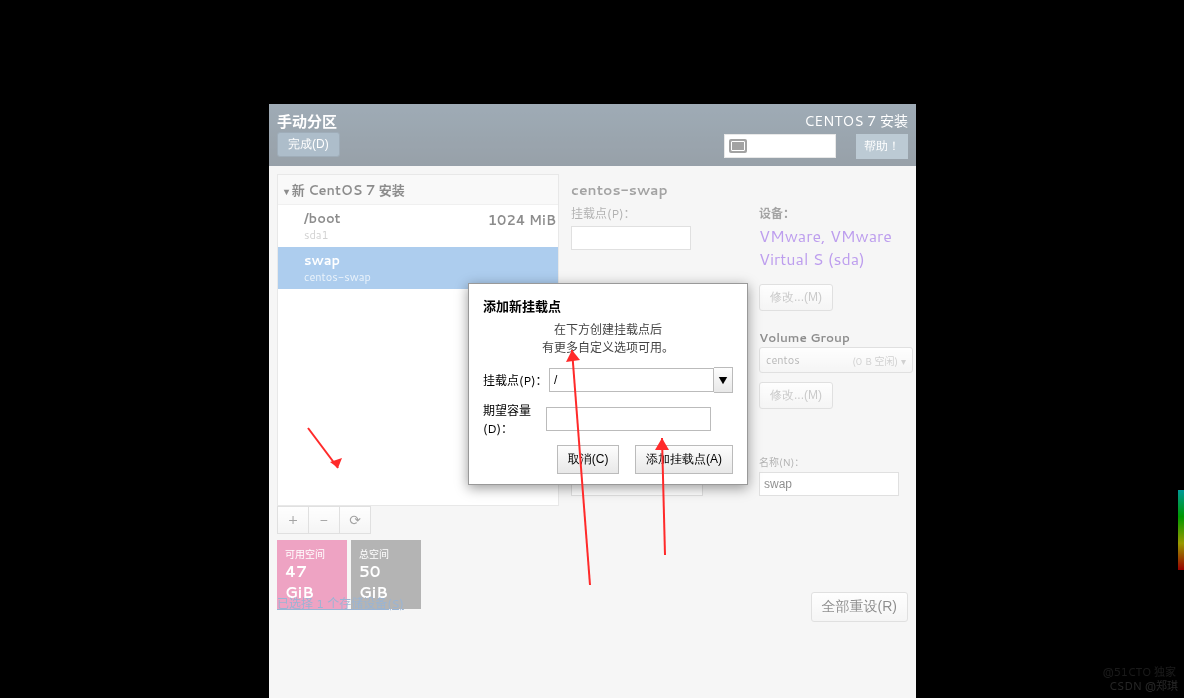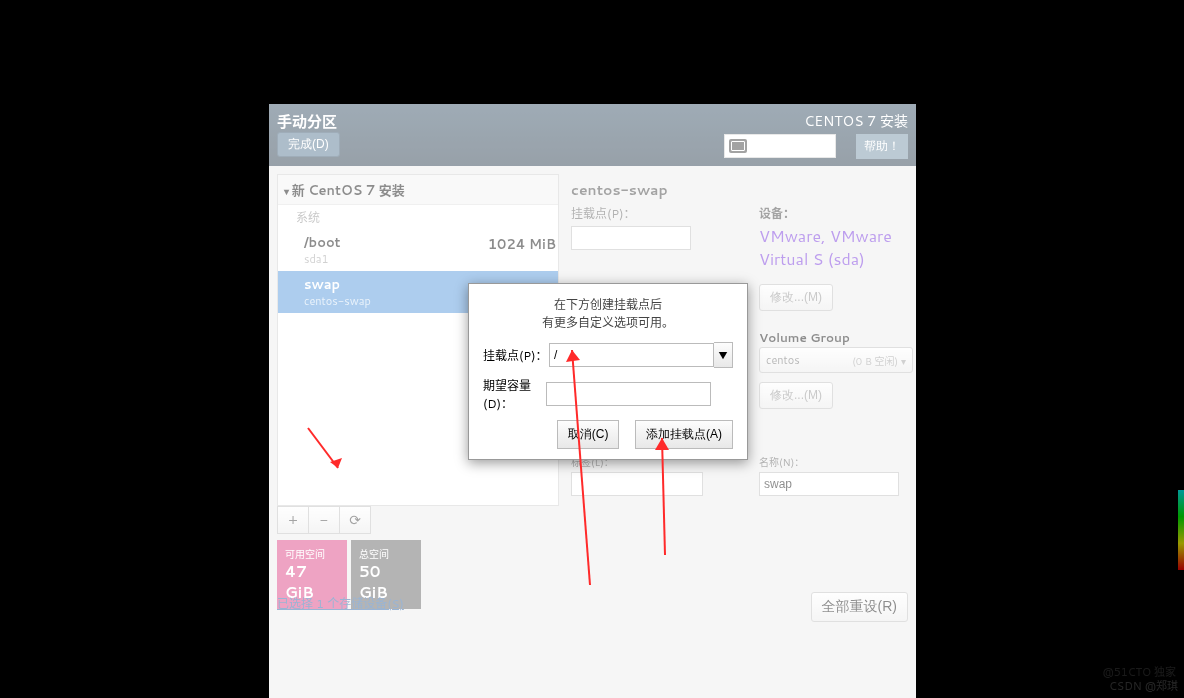--- a/index.html
+++ b/index.html
@@ -81,21 +81,20 @@
     <div class="right-title">CENTOS 7 安装</div>
     <div class="kbd">
       <span class="kbd-icon"></span>
       <span>cn</span>
     </div>
     <button class="help-btn">帮助！</button>
   </div>
 
   <div class="sidebar">
     <div class="sb-head">新 CentOS 7 安装</div>
-    <div class="sb-sys">系统</div>
     <div class="sb-item">
       <div><b>/boot</b></div>
       <div class="dev">sda1</div>
       <div class="sz">1024 MiB</div>
     </div>
     <div class="sb-item sb-sel">
       <div><b>swap</b></div>
       <div class="dev">centos-swap</div>
     </div>
   </div>
@@ -136,20 +135,21 @@
   <div class="fs-o">(O)</div>
   <div class="lbl2 lblL">标签(L)：</div>
   <div class="lbl2 lblN">名称(N)：</div>
   <div class="inp-label"></div>
   <input class="inp-name" value="swap" style="">
 
   <div class="dim"></div>
 </div>
 
 <div class="dlg">
+  <div class="dlg-title">添加新挂载点</div>
   <div class="dlg-sub">
     <span>在下方创建挂载点后</span><br>
     <span>有更多自定义选项可用。</span>
   </div>
   <div class="dlg-row">
     <label>挂载点(P)：</label>
     <input class="dlg-inp" value="/" style="">
     <div class="dlg-dd">▼</div>
   </div>
   <div class="dlg-row">

